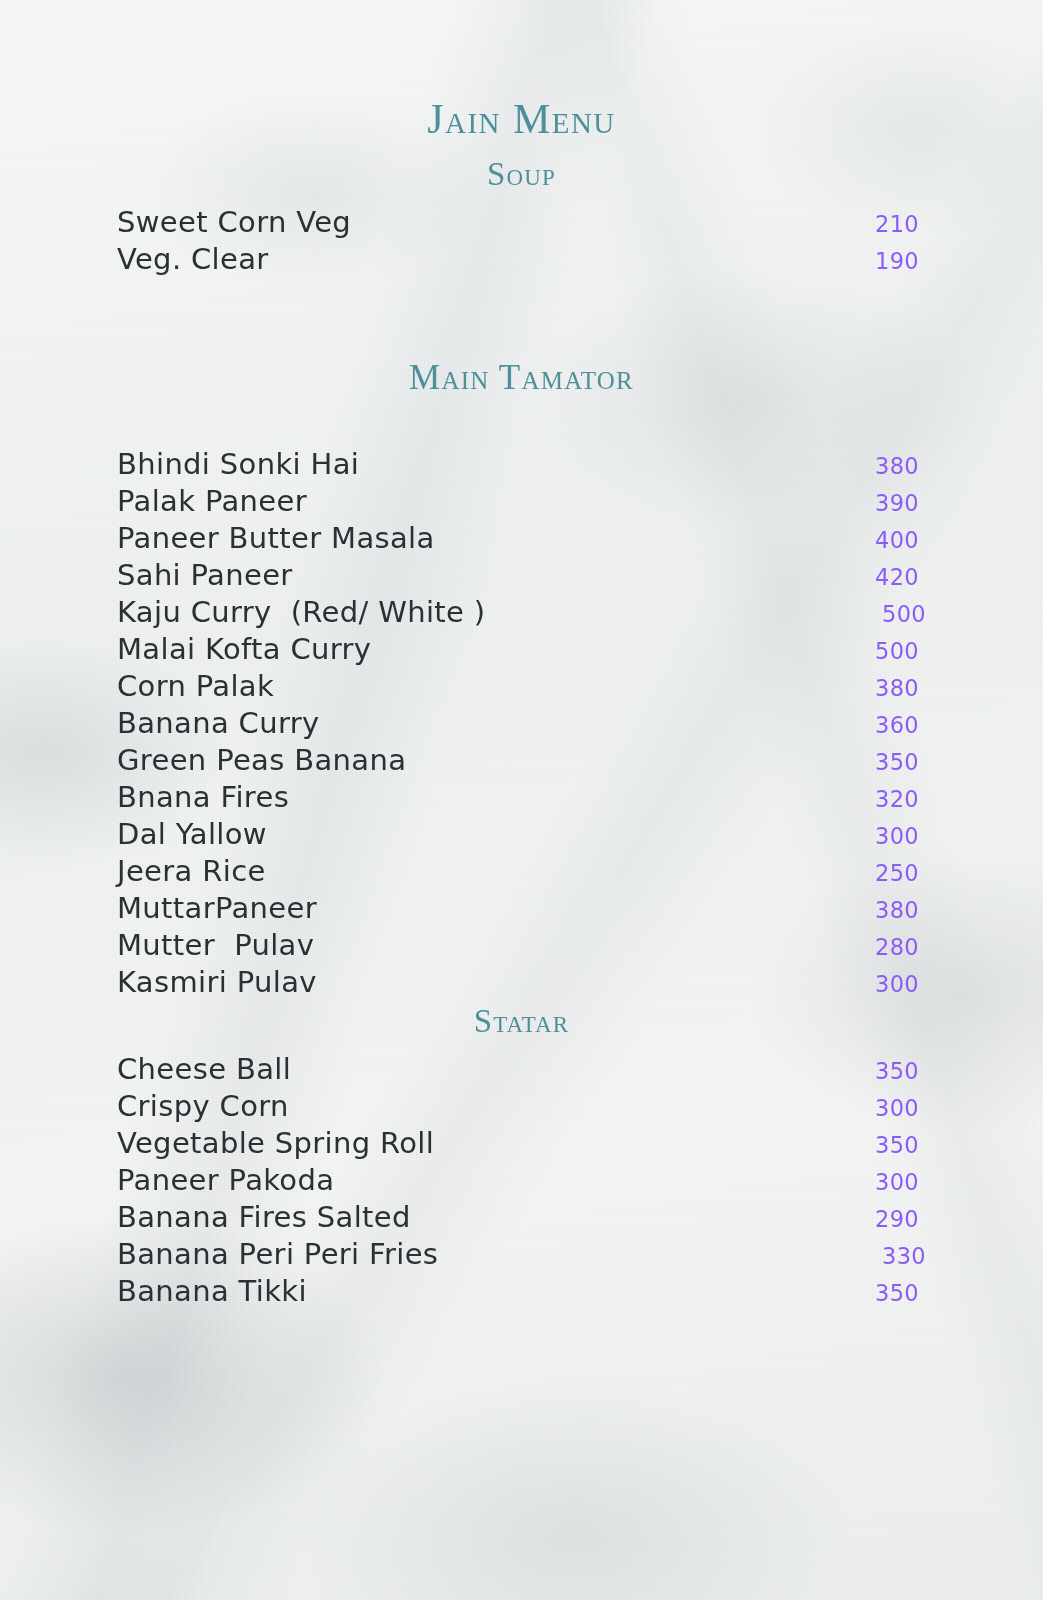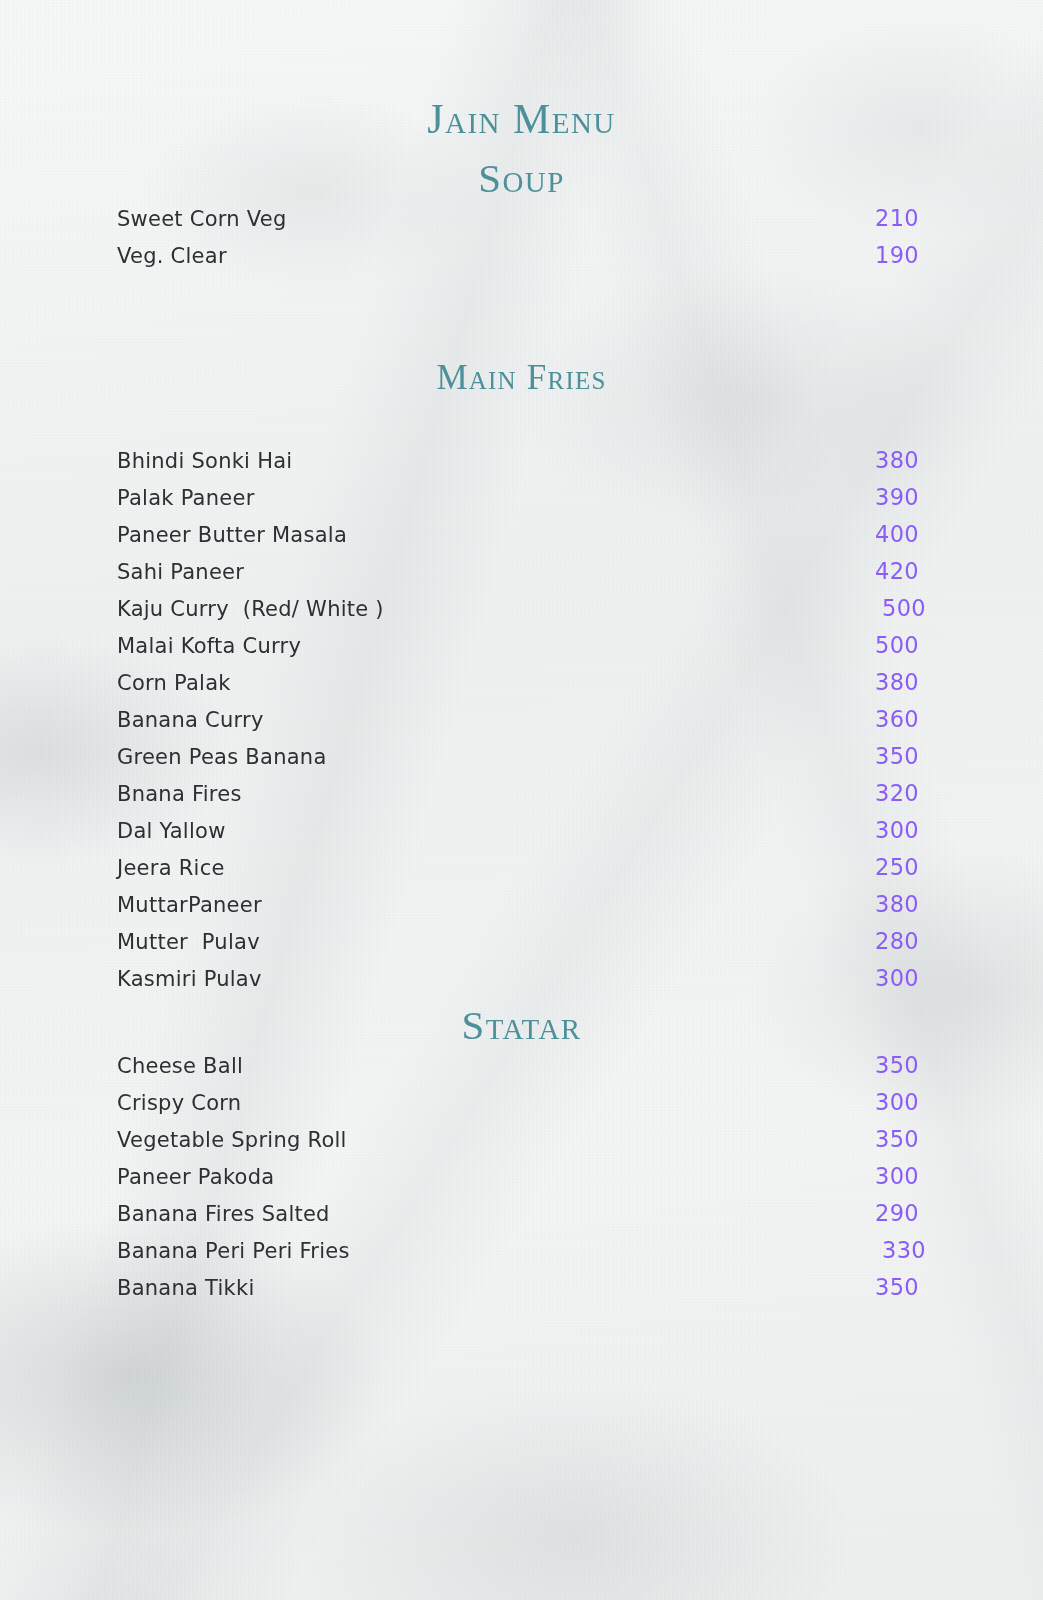--- a/index.html
+++ b/index.html
@@ -65,21 +65,21 @@
   .menu-title {
     font-size: 42px;
     line-height: 1;
     position: absolute;
     left: 0; right: 0;
     top: 98px;
   }
   .section-heading {
     position: absolute;
     left: 0; right: 0;
-    font-size: 41px;
+    font-size: 33px;
     line-height: 1;
   }
   #heading-soup      { top: 158px; }
   #heading-main      { top: 360px; font-size: 35px; }
   #heading-starter   { top: 1005px; }
 
   
   .item-list {
     position: absolute;
     left: 117px;
@@ -94,21 +94,21 @@
 
   .menu-row {
     display: flex;
     align-items: baseline;
     justify-content: space-between;
     height: 37px;
     white-space: pre;
   }
   .item-name {
     font-family: "DejaVu Sans", sans-serif;
-    font-size: 21px;
+    font-size: 29px;
     color: #2c3033;
     letter-spacing: 0.012em;
     white-space: pre;
     text-align: center;
   }
   .item-price {
     font-family: "DejaVu Sans", sans-serif;
     font-size: 22.5px;
     color: #8b5cf6;
     letter-spacing: 0.012em;
@@ -129,21 +129,21 @@
 
   <h1 class="menu-title">Jain Menu</h1>
 
   <h2 class="section-heading" id="heading-soup">Soup</h2>
 
   <ul class="item-list" id="list-soup">
       <li class="menu-row"><span class="item-name">Sweet Corn Veg</span><span class="item-price">210</span></li>
       <li class="menu-row"><span class="item-name">Veg. Clear</span><span class="item-price">190</span></li>
     </ul>
 
-  <h2 class="section-heading" id="heading-main">Main Fries</h2>
+  <h2 class="section-heading" id="heading-main">Main Tamator</h2>
 
   <ul class="item-list" id="list-main">
       <li class="menu-row"><span class="item-name">Bhindi Sonki Hai</span><span class="item-price">380</span></li>
       <li class="menu-row"><span class="item-name">Palak Paneer</span><span class="item-price">390</span></li>
       <li class="menu-row"><span class="item-name">Paneer Butter Masala</span><span class="item-price">400</span></li>
       <li class="menu-row"><span class="item-name">Sahi Paneer</span><span class="item-price">420</span></li>
       <li class="menu-row"><span class="item-name">Kaju Curry  (Red/ White )</span><span class="item-price nudge-right">500</span></li>
       <li class="menu-row"><span class="item-name">Malai Kofta Curry</span><span class="item-price">500</span></li>
       <li class="menu-row"><span class="item-name">Corn Palak</span><span class="item-price">380</span></li>
       <li class="menu-row"><span class="item-name">Banana Curry</span><span class="item-price">360</span></li>

